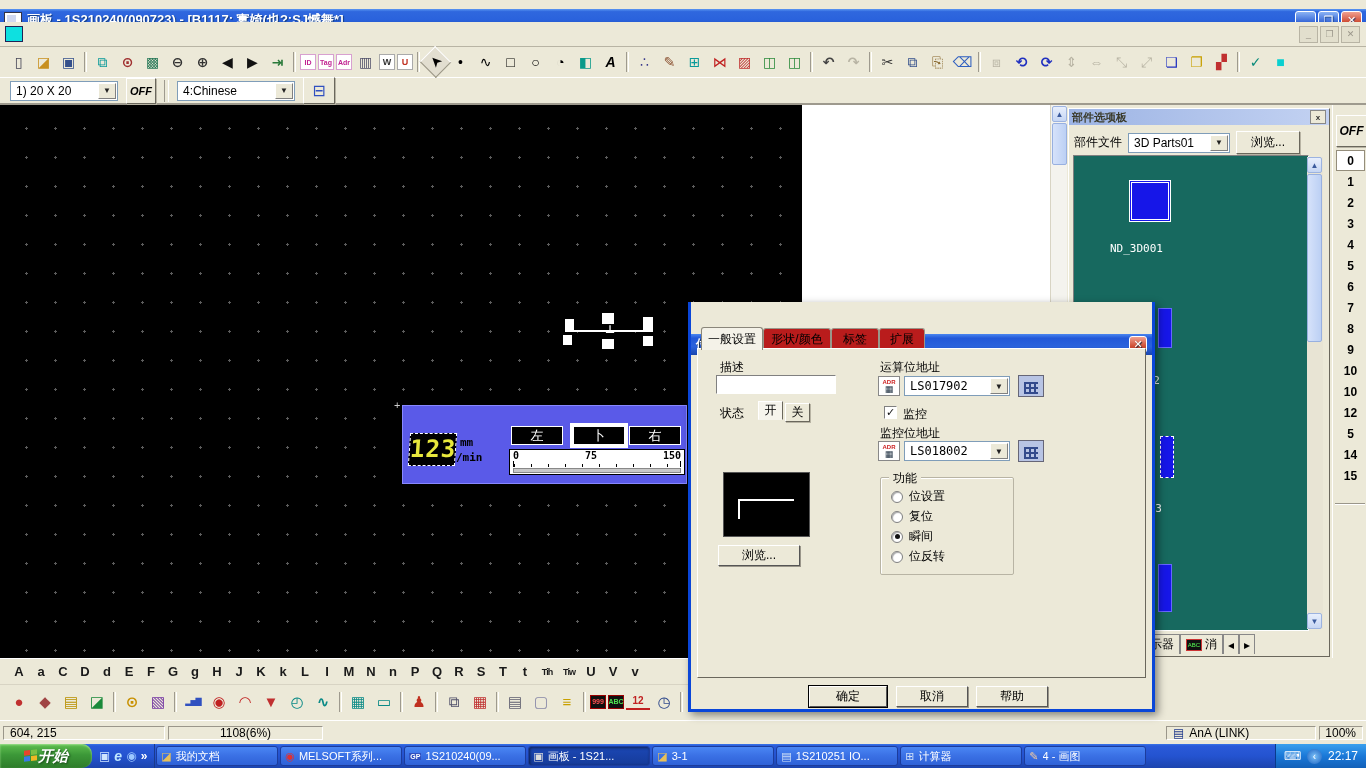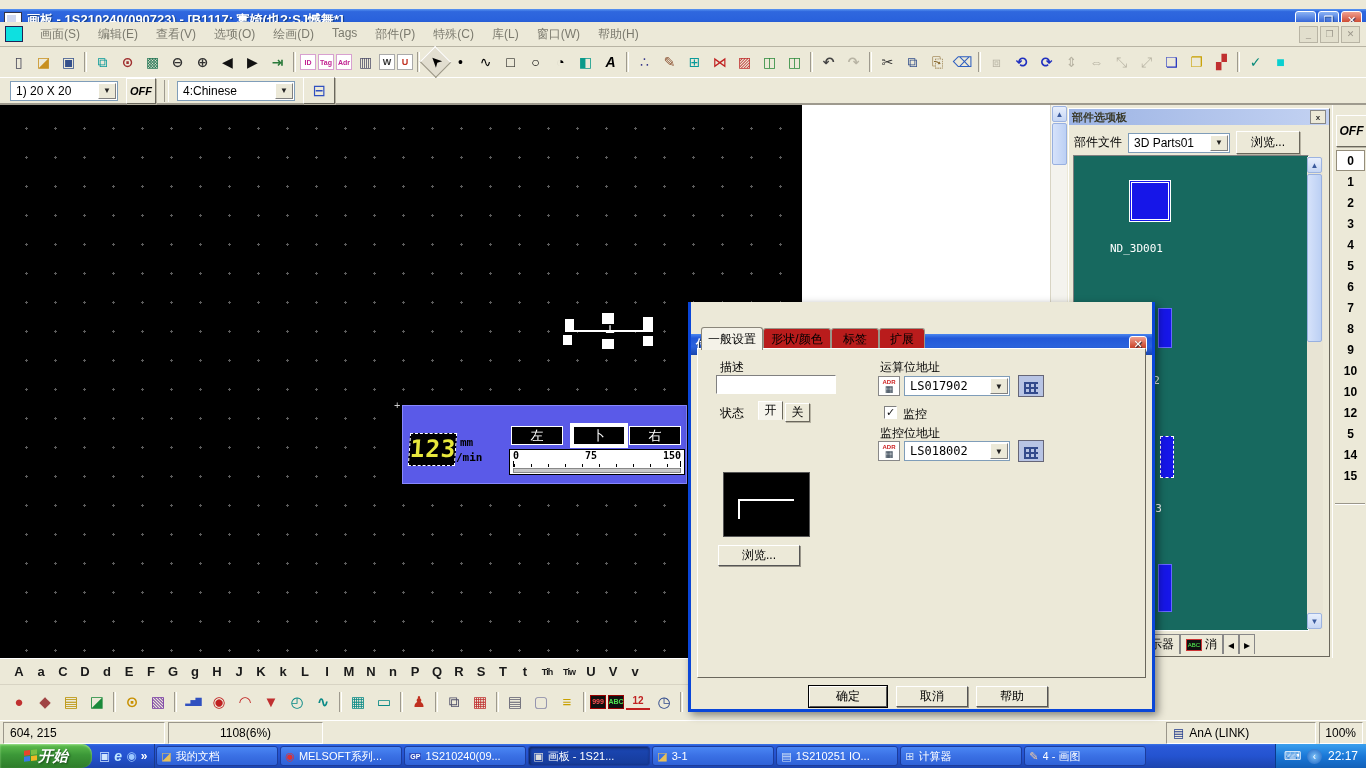--- a/index.html
+++ b/index.html
@@ -125,21 +125,21 @@
     border-top:1px solid #fff;padding-left:8px;box-sizing:border-box;}
   .lt{width:22px;text-align:center;font-weight:bold;font-size:13px;color:#1a1a1a;flex:none;}
   .lt:nth-child(25),.lt:nth-child(26){font-size:9px;letter-spacing:-1px;}
   .iconbar{position:absolute;left:0;top:684px;width:688px;height:34px;background:#ece9d8;display:flex;align-items:center;
     padding-left:6px;box-sizing:border-box;border-top:1px solid #d8d4c4;}
   .ti2{width:24px;height:24px;display:inline-flex;align-items:center;justify-content:center;font-size:15px;margin:0 1px;
     box-sizing:border-box;flex:none;line-height:1;}
   
   .statusbar{position:absolute;left:0;top:720px;width:1366px;height:24px;background:#ece9d8;display:flex;align-items:center;
     gap:3px;padding:0 3px;box-sizing:border-box;border-top:1px solid #fff;}
-  .st-cell{height:22px;border:1px solid;border-color:#9a968a #fff #fff #9a968a;display:flex;align-items:center;
+  .st-cell{height:14px;border:1px solid;border-color:#9a968a #fff #fff #9a968a;display:flex;align-items:center;
     padding:3px 6px;box-sizing:border-box;font-size:12px;white-space:nowrap;}
   
   .taskbar{position:absolute;left:0;top:744px;width:1366px;height:24px;
     background:linear-gradient(180deg,#3a75e8 0%,#2a5ad8 8%,#2453d0 50%,#1c44ae 100%);display:flex;align-items:center;}
   .start-btn{height:24px;width:92px;background:linear-gradient(180deg,#5fbf4f 0%,#3c9838 45%,#2e7c2a 100%);
     border-radius:0 10px 10px 0;color:#fff;font-weight:bold;font-style:italic;font-size:15px;display:flex;align-items:center;
     justify-content:center;text-shadow:1px 1px 2px #1a4a1a;box-shadow:inset 0 1px 2px #9fe08f;}
   .flag{width:14px;height:12px;display:grid;grid-template-columns:6px 6px;grid-template-rows:5px 5px;gap:1px;transform:skewY(-6deg);}
   .flag i{display:block;}
   .ql{display:flex;align-items:center;gap:4px;padding:0 7px;border-right:1px solid #1a3a8c;height:24px;}
@@ -161,34 +161,20 @@
     <span>画板 - 1S210240(090723) - [B1117: 寠婍(也?:SJ憾舞*]</span>
     <span style="margin-left:auto;display:flex;">
       <span class="win-btn">_</span>
       <span class="win-btn">❐</span>
       <span class="win-btn close">✕</span>
     </span>
   </div>
 
   <div class="menubar">
     <span class="child-icon"></span>
-    <span style="display:flex;">
-
-    <span class="menu-item">画面(S)</span>
-        <span class="menu-item">编辑(E)</span>
-        <span class="menu-item">查看(V)</span>
-        <span class="menu-item">选项(O)</span>
-        <span class="menu-item">绘画(D)</span>
-        <span class="menu-item">Tags</span>
-        <span class="menu-item">部件(P)</span>
-        <span class="menu-item">特殊(C)</span>
-        <span class="menu-item">库(L)</span>
-        <span class="menu-item">窗口(W)</span>
-        <span class="menu-item">帮助(H)</span>
-      </span>
     <span class="mdi-btns">
       <span class="mdi-btn">_</span>
       <span class="mdi-btn">❐</span>
       <span class="mdi-btn">✕</span>
     </span>
   </div>
 
   <div class="toolbar1">
 
   <span class="ti" style=";color:#445;font-weight:bold">▯</span>
@@ -420,20 +406,41 @@
       <span class="mini-btn adr-ico" style="left:180px;top:92px;">
         <span class="t">ADR</span>
           <span class="g">▦</span>
       </span>
       <span class="combo" style="position:absolute;left:206px;top:92px;width:106px;font-family:'DejaVu Sans Mono',monospace;">
         <span>LS018002</span>
         <span class="arrow">▼</span>
       </span>
       <span class="mini-btn calc-ico" style="left:320px;top:91px;"></span>
 
+      <div class="grp" style="left:182px;top:128px;width:132px;height:96px;">
+        <span class="grp-leg">功能</span>
+        <span class="radio-row" style="left:10px;top:10px;">
+          <span class="radio"></span>
+          <span>位设置</span>
+        </span>
+        <span class="radio-row" style="left:10px;top:30px;">
+          <span class="radio"></span>
+          <span>复位</span>
+        </span>
+        <span class="radio-row" style="left:10px;top:50px;">
+          <span class="radio">
+              <span class="dot"></span>
+            </span>
+          <span>瞬间</span>
+        </span>
+        <span class="radio-row" style="left:10px;top:70px;">
+          <span class="radio"></span>
+          <span>位反转</span>
+        </span>
+      </div>
     </div>
 
     <span class="d-btn default" style="left:118px;top:384px;width:78px;">确定</span>
     <span class="d-btn" style="left:205px;top:384px;width:72px;">取消</span>
     <span class="d-btn" style="left:285px;top:384px;width:72px;">帮助</span>
   </div>
 
   <div class="letterbar">
 
   <span class="lt">A</span>

